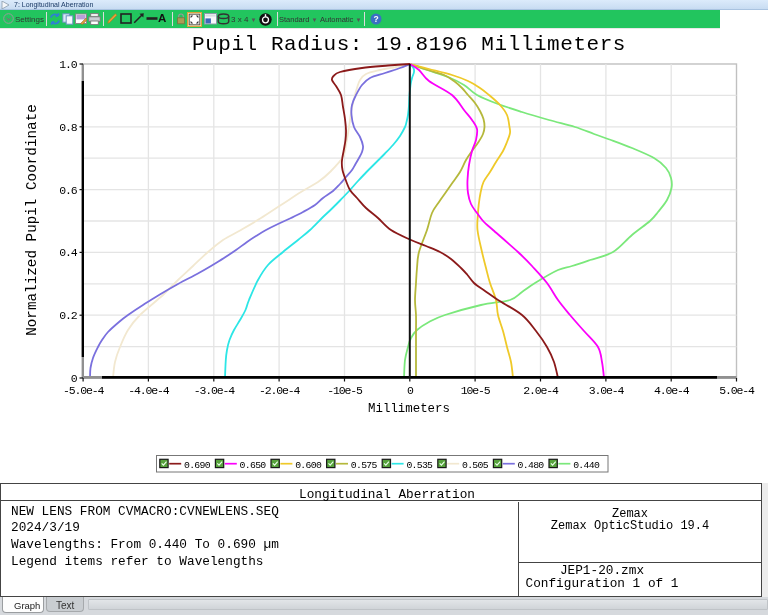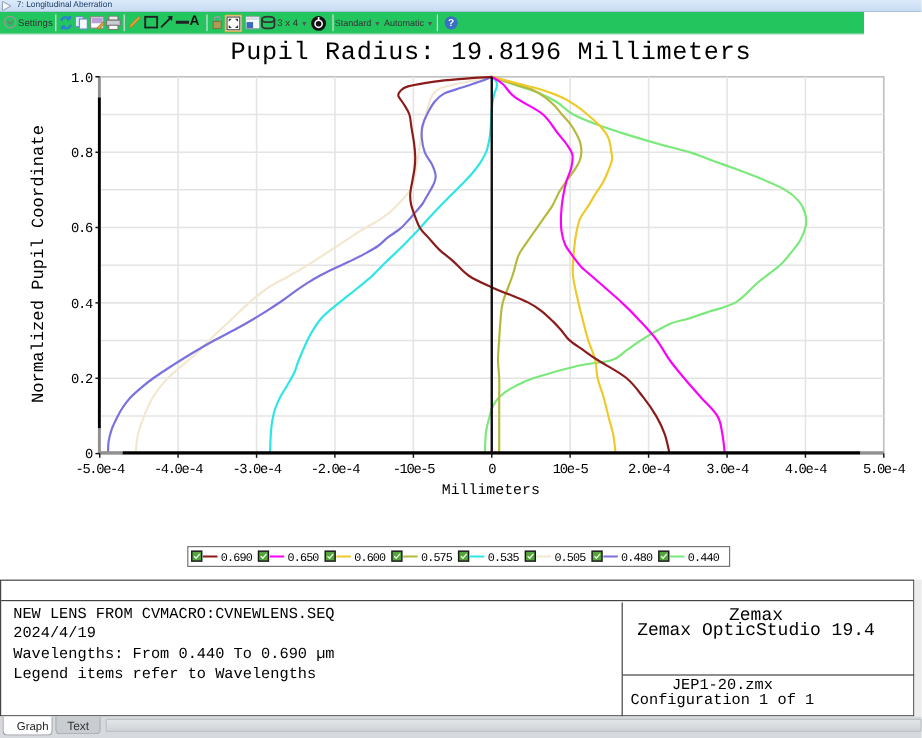--- a/index.html
+++ b/index.html
@@ -213,27 +213,28 @@
     <text x="517.6" y="467.5" class="leg">0.480</text>
 <rect x="549.0" y="459.3" width="8.3" height="8.3" fill="#57a33c" stroke="#1a1a1a" stroke-width="1.2"></rect>
     <path d="M550.9,463.4 l1.7,1.8 l3.1,-3.6" fill="none" stroke="#eaffea" stroke-width="1.1"></path>
     <line x1="558.4" y1="463.7" x2="570.4" y2="463.7" stroke="#7BE87B" stroke-width="1.7"></line>
     <text x="573.2" y="467.5" class="leg">0.440</text>
 
 </svg>
 
 <div id="panel">
   <div class="abs" style="left:0;top:0;width:760px;height:16.5px;border-bottom:1px solid #444;"></div>
+  <div class="abs mono" style="left:6px;top:2.5px;width:760px;text-align:center;font-size:12.75px;">Longitudinal Aberration</div>
   <div class="abs" style="left:517px;top:17.5px;width:1px;height:95px;background:#444;"></div>
   <div class="abs" style="left:518px;top:77.5px;width:243px;height:1px;background:#444;"></div>
   <div class="abs mono" style="left:10px;top:19.5px;font-size:12.75px;line-height:16.7px;white-space:pre;">NEW LENS FROM CVMACRO:CVNEWLENS.SEQ
-2024/4/19
+2024/3/19
 Wavelengths: From 0.440 To 0.690 µm
 Legend items refer to Wavelengths</div>
-  <div class="abs mono" style="left:518px;top:23.5px;width:222px;text-align:center;font-size:15px;line-height:12.6px;">Zemax<br>Zemax OpticStudio 19.4</div>
+  <div class="abs mono" style="left:518px;top:23.5px;width:222px;text-align:center;font-size:12px;line-height:12.6px;">Zemax<br>Zemax OpticStudio 19.4</div>
   <div class="abs mono" style="left:490px;top:81px;width:222px;text-align:center;font-size:12.75px;line-height:12.6px;">JEP1-20.zmx<br>Configuration 1 of 1</div>
 </div>
 <div class="abs" style="left:762px;top:483px;width:6px;height:114px;background:#ececec;"></div>
 
 <div id="tabbar">
   <div class="abs" style="left:2px;top:0px;width:42px;height:16px;background:#fdfdfd;border:1px solid #9a9da0;border-top:none;border-radius:0 0 4px 4px;"></div>
   <div class="abs" style="left:14px;top:2.5px;font-size:9.5px;color:#222;">Graph</div>
   <div class="abs" style="left:46px;top:0px;width:38px;height:15px;background:#c9cdd1;border:1px solid #a6a9ac;border-top:none;border-radius:0 0 4px 4px;"></div>
   <div class="abs" style="left:56px;top:2.5px;font-size:10px;color:#333;">Text</div>
   <div class="abs" style="left:88px;top:2px;width:680px;height:11px;background:linear-gradient(#e2e5e8,#d0d4d8);border:1px solid #bfc3c7;border-radius:1px;"></div>

